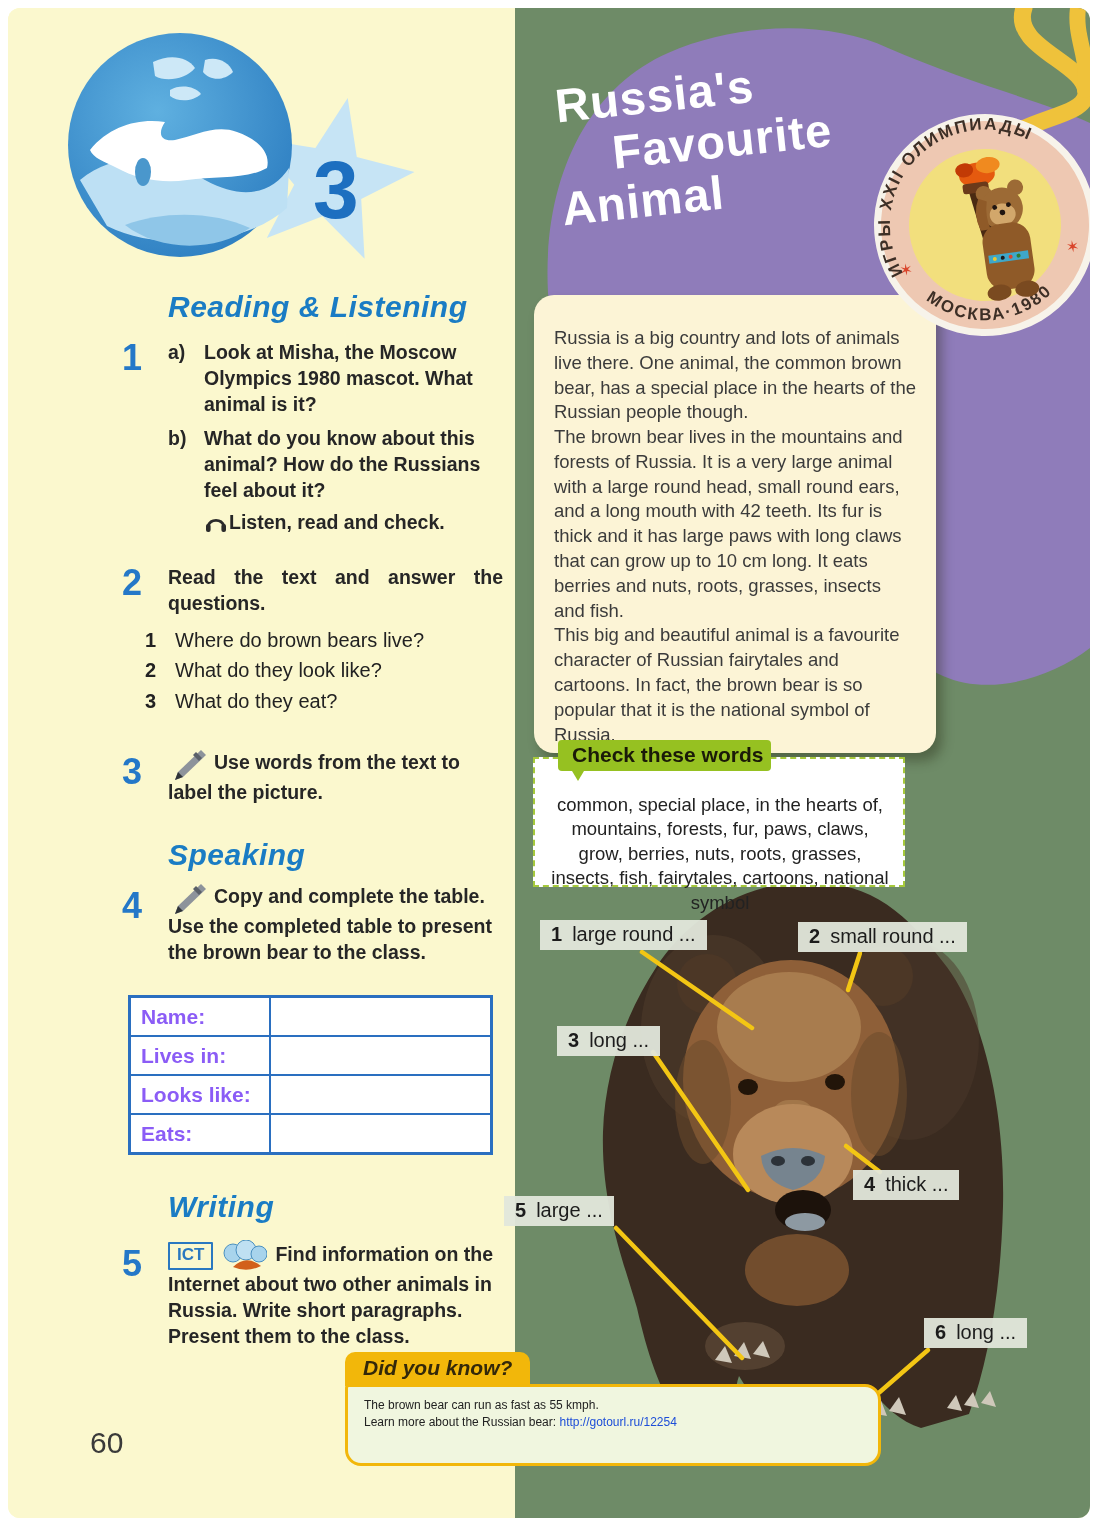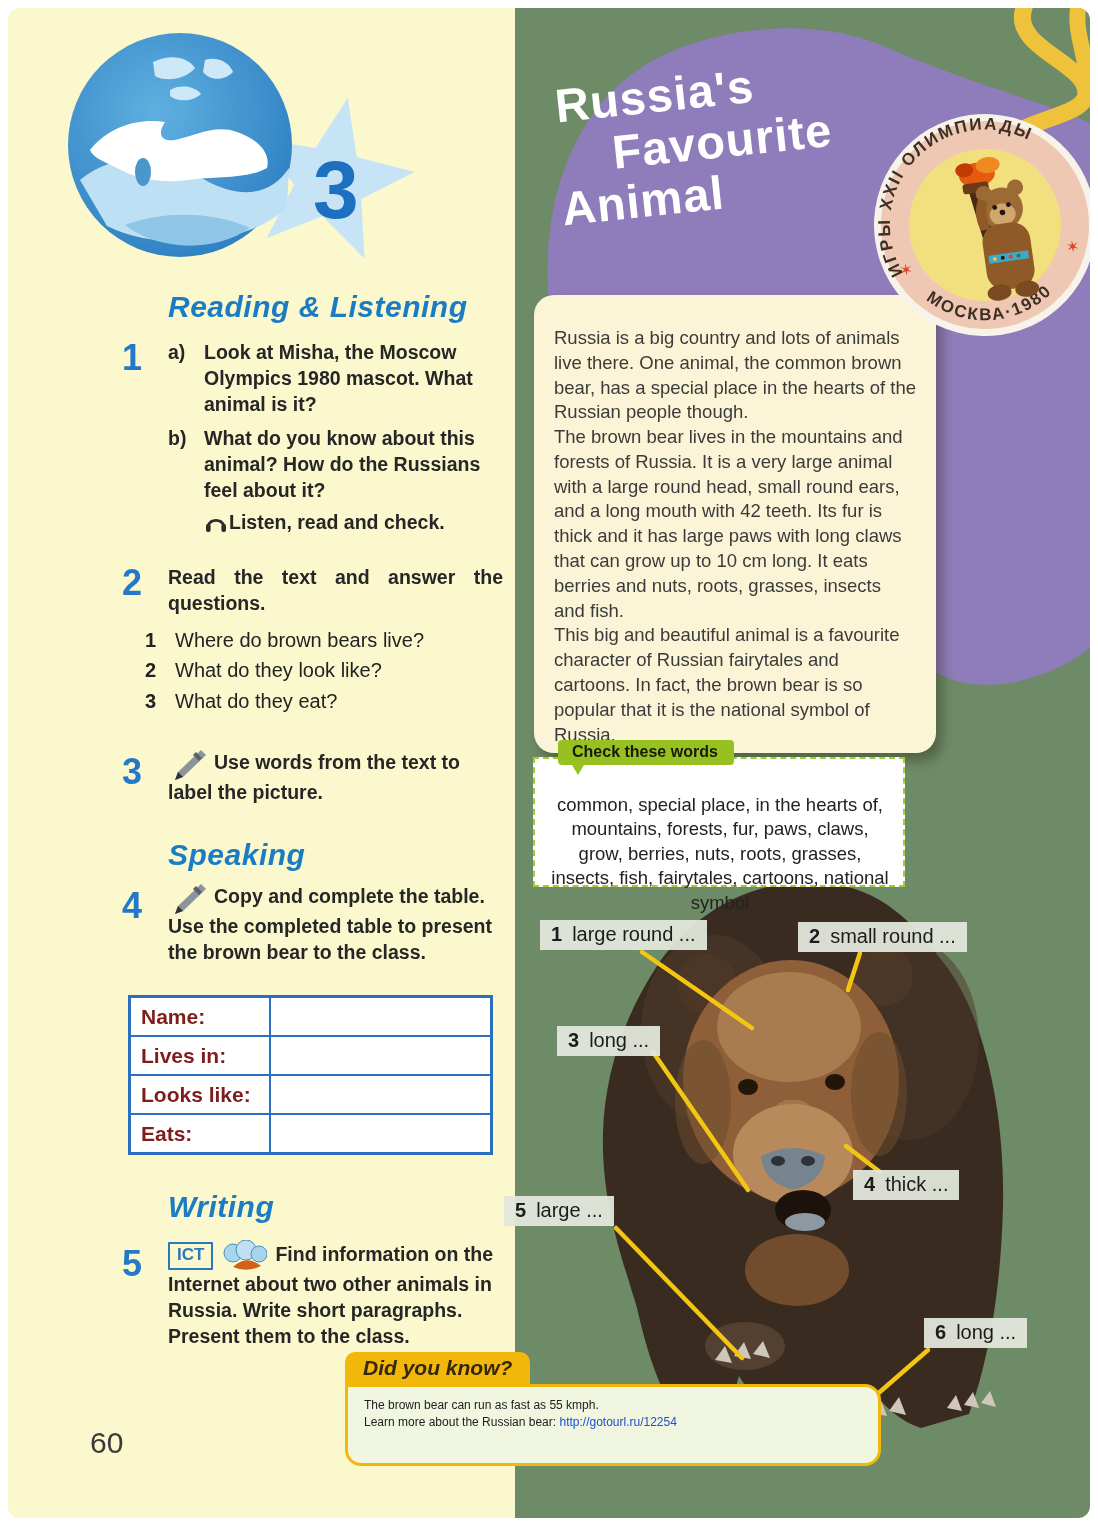--- a/index.html
+++ b/index.html
@@ -11,37 +11,37 @@
   .purple{z-index:2;left:0;top:0;}
   .ribbon{z-index:3;}
   .title-block{left:552px;top:58px;z-index:4;transform:rotate(-6deg);color:#ffffff;font-weight:bold;font-size:47px;line-height:1.1;letter-spacing:1px;}
   .title-l2{margin-left:52px;}
   .title-l3{margin-left:-4px;}
   .reading-box{left:526px;top:275px;width:402px;height:458px;background:#fcf4d6;border-radius:20px;z-index:4;box-shadow:6px 8px 12px rgba(30,30,10,.35);padding:31px 20px;box-sizing:border-box;margin-top:12px;}
   .reading-box p{margin:0;font-size:18.5px;line-height:1.34;color:#3b3b3b;}
   .medal{left:864px;top:104px;z-index:5;transform:rotate(-8deg);}
   .check-box{left:525px;top:749px;width:372px;height:130px;background:#ffffff;border:2px dashed #a6c93c;z-index:4;box-sizing:border-box;padding:34px 12px 8px 14px;}
   .check-box .words{font-size:18.5px;line-height:1.32;color:#222222;text-align:center;}
-  .check-tab{left:550px;top:732px;z-index:5;background:#96c121;color:#1a1a08;font-weight:bold;font-size:16px;padding:3px 16px 4px 14px;border-radius:4px;}
+  .check-tab{left:550px;top:732px;z-index:5;background:#96c121;color:#1a1a08;font-weight:bold;font-size:21px;padding:3px 8px 4px 14px;border-radius:4px;}
   .check-tab:after{content:"";position:absolute;left:14px;top:100%;border:10px solid transparent;border-top-color:#96c121;border-left-width:6px;border-right-width:6px;}
   .bear{left:557px;top:852px;z-index:3;}
   .lines-overlay{left:0;top:0;width:1082px;height:1510px;z-index:5;pointer-events:none;}
   .pic-label{z-index:6;background:rgba(226,231,219,.95);padding:3px 11px 4px 11px;font-size:20px;color:#1c1c1c;white-space:nowrap;}
   .pic-label b{margin-right:10px;}
   .heading{color:#1a7cc4;font-weight:bold;font-style:italic;font-size:30px;z-index:2;letter-spacing:.5px;}
   .ex-num{color:#2478c8;font-weight:bold;font-size:36px;z-index:2;line-height:1;}
   .ex-body{z-index:2;font-size:19.5px;font-weight:bold;color:#262626;line-height:1.33;}
   .ex-body.justify{text-align:justify;}
   .ab-row{position:relative;padding-left:36px;margin-bottom:8px;}
   .ab-key{position:absolute;left:0;top:0;}
   .listen-row{margin-top:6px;display:flex;align-items:center;gap:1px;}
   .q-list{z-index:2;font-size:20px;color:#222222;line-height:1.52;}
   .q-row b{display:inline-block;width:30px;font-weight:bold;}
   .bear-table{left:120px;top:987px;width:365px;z-index:2;border:3px solid #2a6fc0;background:#ffffff;border-collapse:collapse;}
-  .bear-table td{border:2px solid #2a6fc0;height:33px;font-size:21px;font-weight:bold;color:#7f1d1d;padding:2px 10px;}
+  .bear-table td{border:2px solid #2a6fc0;height:33px;font-size:21px;font-weight:bold;color:#8b5cf6;padding:2px 10px;}
   .bear-table td.lab{width:118px;}
   .ict-chip{display:inline-block;border:2px solid #2a78c0;color:#2a78c0;font-weight:bold;font-size:17px;padding:0px 7px 1px 7px;border-radius:1px;vertical-align:middle;margin-right:8px;}
   .inline-icon{vertical-align:middle;margin-right:8px;}
   .dyk-tab{left:337px;top:1344px;z-index:7;background:#f2b70a;color:#33280a;font-weight:bold;font-style:italic;font-size:21px;padding:4px 18px 6px 18px;border-radius:10px 10px 0 0;}
   .dyk-box{left:337px;top:1376px;width:536px;height:82px;z-index:7;background:#f0f6df;border:3px solid #f2b70a;border-radius:4px 16px 16px 16px;box-sizing:border-box;padding:10px 16px;font-size:12px;color:#222222;line-height:1.4;}
   .dyk-link{color:#1d4ed8;text-decoration:none;}
   .page-num{left:82px;top:1418px;font-size:30px;color:#3a3a3a;z-index:2;}
   .globe{left:57px;top:22px;z-index:3;}
   .star3{left:237px;top:88px;z-index:2;}
 </style>

